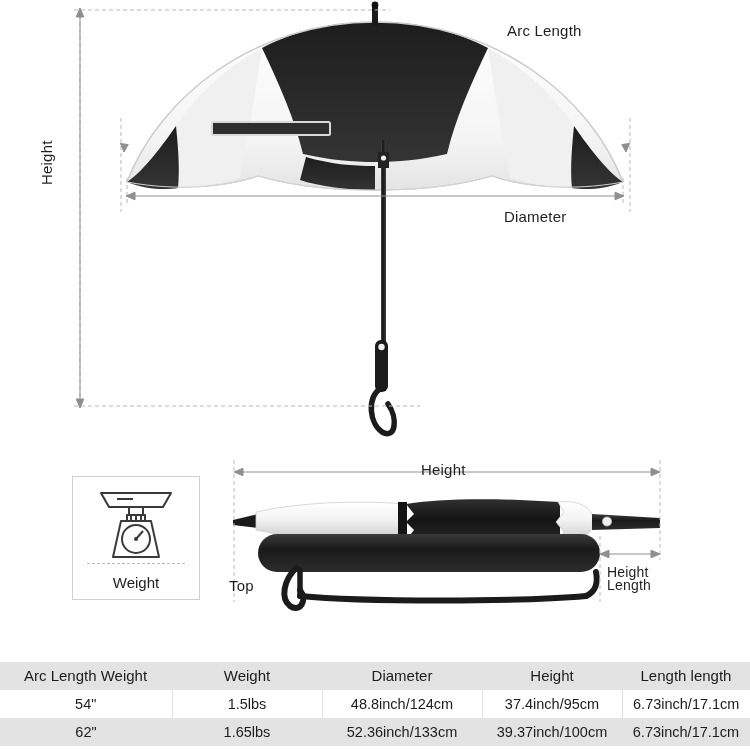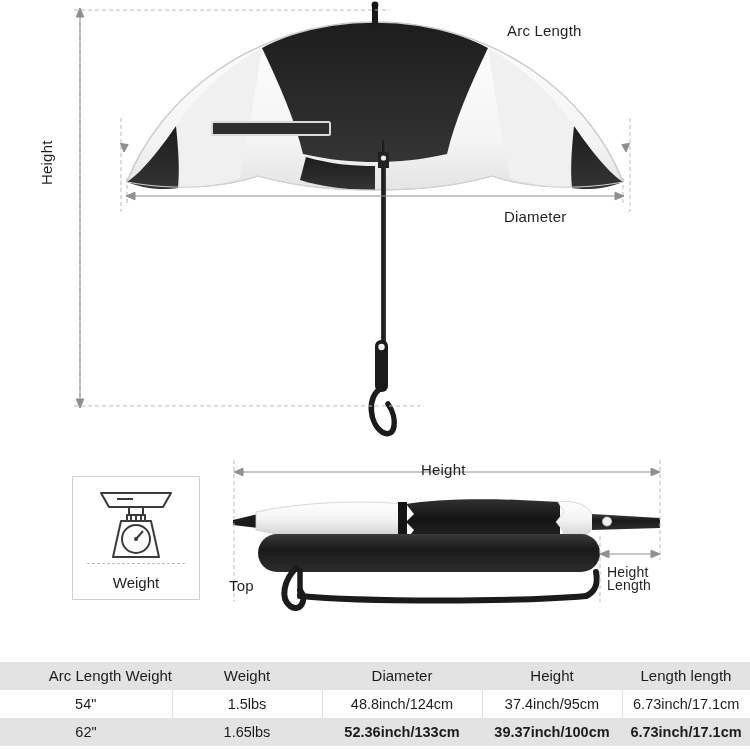--- a/index.html
+++ b/index.html
@@ -80,31 +80,31 @@
     text-align: center;
     color: #1c1c1c;
     overflow: hidden;
     white-space: nowrap;
   }
   .spec-table thead th {
     background: #e3e3e3;
     font-size: 15px;
   }
   .spec-table thead th.first {
-    text-align: right;
-    padding-left: 8px;
+    text-align: left;
+    padding-left: 24px;
   }
   .spec-table tbody tr.odd td {
     background: #ffffff;
     border-right: 1px solid #e0e0e0;
   }
   .spec-table tbody tr.odd td:last-child { border-right: none; }
   .spec-table tbody tr.even td {
     background: #e3e3e3;
-    font-weight: bold;
+    font-weight: normal;
   }
   .spec-table tbody td.first { font-weight: normal; }
   .spec-table tbody tr.even td.first,
   .spec-table tbody tr.even td.second { font-weight: normal; }
 </style>
 </head>
 <body>
 
 <div class="page">
 

